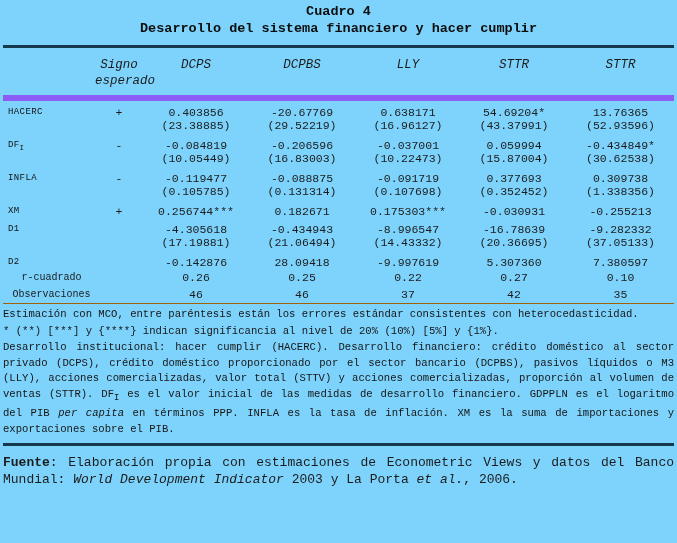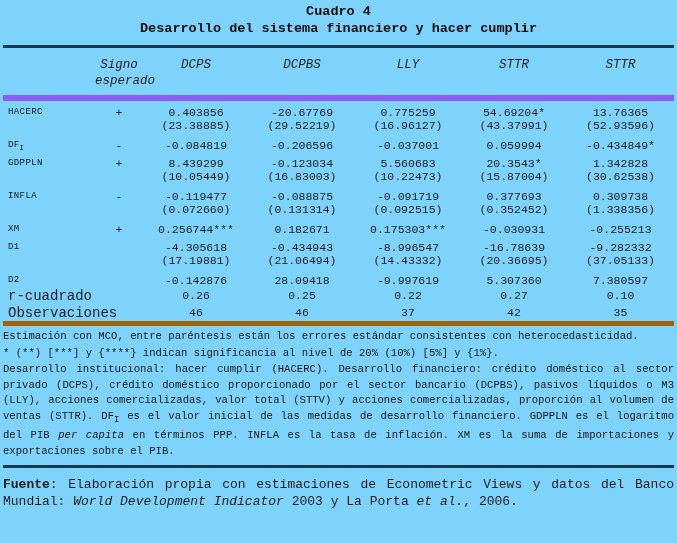--- a/index.html
+++ b/index.html
@@ -35,25 +35,25 @@
   th.signo-h{font-size:12px;}
   td{font-size:11.5px;padding:0;}
   tr.coef td{padding-top:3px;height:15px;vertical-align:bottom;}
   tr.se td{height:15px;vertical-align:top;}
   tr.sumrow td{height:17px;vertical-align:middle;}
   td.lbl{text-align:left;padding-left:5px;}
   .rowlabel{font-size:9px;letter-spacing:.4px;color:#111;}
   .rowlabel sub{font-size:7.5px;}
   td.sg{text-align:center;font-size:11.5px;}
   td.num{text-align:center;white-space:nowrap;}
-  td.sumlabel{text-align:left;padding-left:5px;font-size:14px;}
+  td.sumlabel{text-align:center;padding-left:5px;font-size:10px;}
 
   .notes{
     width:671px;
-    border-top:5px solid #a16207;
+    border-top:1px solid #a16207;
     padding-top:3px;
     font-size:10.6px;
     line-height:15.5px;
     color:#161616;
   }
   .note-line{margin:0 0 1px 0;}
   .note-justify{text-align:justify;}
   .note-last{margin-top:5px;}
   .ital{font-style:italic;}
   .fuente{
@@ -98,21 +98,21 @@
         <th>STTR</th>
       </tr>
     </thead>
     <tbody>
 
       <tr class="coef">
         <td class="lbl"><span class="rowlabel"><span>HACERC</span><sub></sub></span></td>
         <td class="sg">+</td>
         <td class="num">0.403856</td>
         <td class="num">-20.67769</td>
-        <td class="num">0.775259</td>
+        <td class="num">0.638171</td>
         <td class="num">54.69204*</td>
         <td class="num">13.76365</td>
       </tr>
       <tr class="se">
         <td></td>
           <td></td>
         <td class="num">(23.38885)</td>
         <td class="num">(29.52219)</td>
         <td class="num">(16.96127)</td>
         <td class="num">(43.37991)</td>
@@ -122,29 +122,20 @@
       <tr class="coef">
         <td class="lbl"><span class="rowlabel"><span>DF</span><sub>I</sub></span></td>
         <td class="sg">-</td>
         <td class="num">-0.084819</td>
         <td class="num">-0.206596</td>
         <td class="num">-0.037001</td>
         <td class="num">0.059994</td>
         <td class="num">-0.434849*</td>
       </tr>
 
-      <tr class="coef">
-        <td class="lbl"><span class="rowlabel"><span>GDPPLN</span><sub></sub></span></td>
-        <td class="sg">+</td>
-        <td class="num">8.439299</td>
-        <td class="num">-0.123034</td>
-        <td class="num">5.560683</td>
-        <td class="num">20.3543*</td>
-        <td class="num">1.342828</td>
-      </tr>
       <tr class="se">
         <td></td>
           <td></td>
         <td class="num">(10.05449)</td>
         <td class="num">(16.83003)</td>
         <td class="num">(10.22473)</td>
         <td class="num">(15.87004)</td>
         <td class="num">(30.62538)</td>
       </tr>
 
@@ -153,23 +144,23 @@
         <td class="sg">-</td>
         <td class="num">-0.119477</td>
         <td class="num">-0.088875</td>
         <td class="num">-0.091719</td>
         <td class="num">0.377693</td>
         <td class="num">0.309738</td>
       </tr>
       <tr class="se">
         <td></td>
           <td></td>
-        <td class="num">(0.072660)</td>
+        <td class="num">(0.105785)</td>
         <td class="num">(0.131314)</td>
-        <td class="num">(0.092515)</td>
+        <td class="num">(0.107698)</td>
         <td class="num">(0.352452)</td>
         <td class="num">(1.338356)</td>
       </tr>
 
       <tr class="coef">
         <td class="lbl"><span class="rowlabel"><span>XM</span><sub></sub></span></td>
         <td class="sg">+</td>
         <td class="num">0.256744***</td>
         <td class="num">0.182671</td>
         <td class="num">0.175303***</td>

